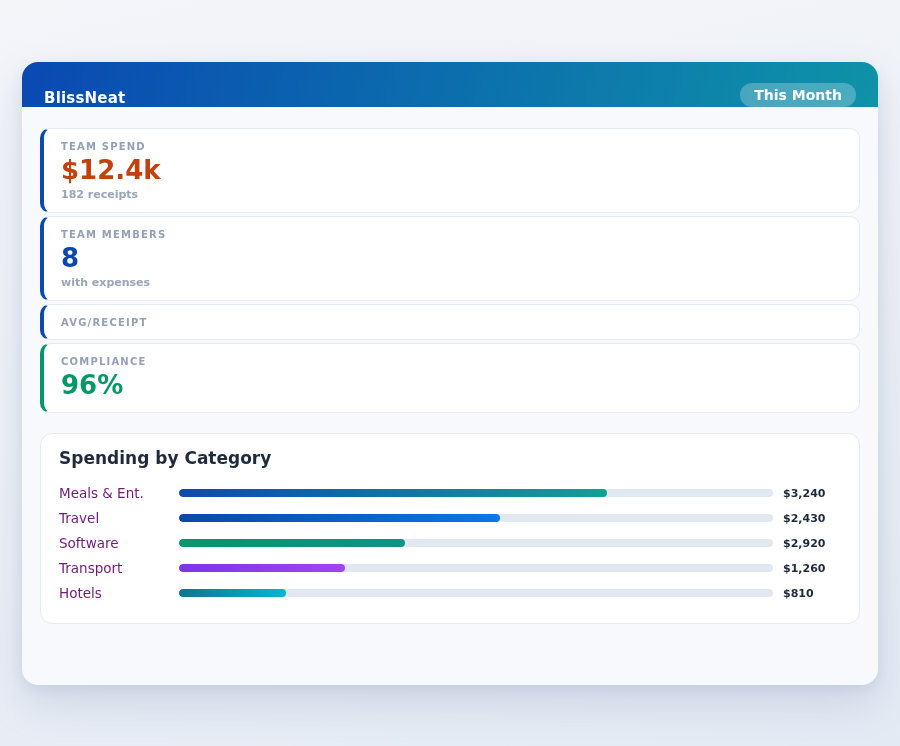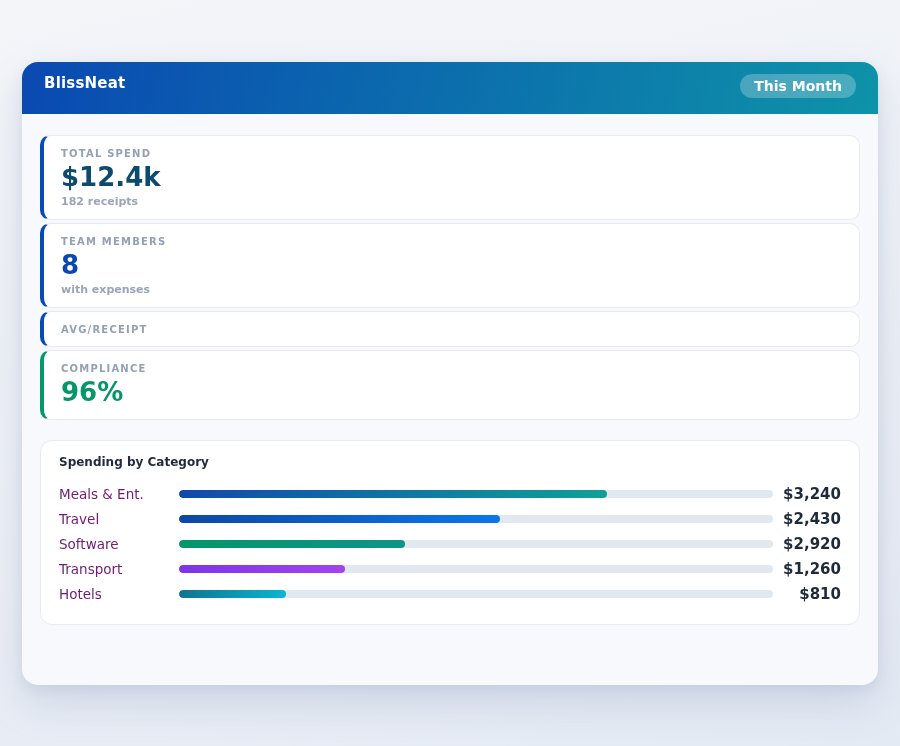--- a/index.html
+++ b/index.html
@@ -8,66 +8,66 @@
     font-family:"DejaVu Sans","Liberation Sans",sans-serif;
     background:linear-gradient(168deg,#f3f5f9 0%,#eef1f7 45%,#e4eaf4 100%);
     position:relative;
   }
   .app-card {
     position:absolute; left:22px; top:62px; width:856px; height:623px;
     background:#f7f9fc; border-radius:16px;
     box-shadow:0 18px 40px rgba(100,120,160,0.20), 0 4px 12px rgba(100,120,160,0.10);
   }
   .app-header {
-    height:52px; border-radius:16px 16px 0 0;
-    display:flex; align-items:flex-start; justify-content:space-between;
-    padding:12px 22px;
+    height:45px; border-radius:16px 16px 0 0;
+    display:flex; align-items:flex-end; justify-content:space-between;
+    padding:0 22px;
   }
   .app-title { color:#ffffff; font-weight:bold; font-size:15px; letter-spacing:0.2px; }
   .badge {
     background:rgba(255,255,255,0.25); color:#ffffff; font-weight:bold;
     font-size:14px; padding:4px 14px; border-radius:999px; cursor:pointer;
   }
   .content { padding:21px 18px 0; }
   .stat-card {
     background:#ffffff; border:1px solid #e6eaf2; border-left-width:4px;
     border-radius:10px; padding:12px 17px 11px; margin-bottom:3px;
   }
   .stat-label { font-size:10px; font-weight:bold; letter-spacing:1.2px; color:#94a0b6; }
   .stat-value { font-size:26px; font-weight:bold; margin-top:4px; line-height:1.15; }
   .stat-sub { font-size:11px; color:#9aa5b7; margin-top:2px;font-weight:bold; }
   .stat-sub:empty { display:none; }
   .chart-card {
     margin-top:20px; background:#ffffff; border:1px solid #e6eaf2;
     border-radius:12px; padding:14px 18px 17px;
   }
-  .chart-title { font-size:12px; font-weight:bold; color:#1f2a3d; }
+  .chart-title { font-size:17px; font-weight:bold; color:#1f2a3d; }
   .chart-rows { margin-top:13px; }
   .chart-row { display:flex; align-items:center; height:25px; }
   .cat-label { width:120px; font-size:13.5px; color:#701a75; }
   .bar-track {
     flex:1; height:8px; border-radius:4px; overflow:hidden; margin-right:10px;
   }
   .bar-fill { height:8px; border-radius:4px; width:0%; }
-  .cat-value { width:58px; text-align:right; font-size:15px; font-weight:bold; color:#1e293b; }
+  .cat-value { width:58px; text-align:left; font-size:11px; font-weight:bold; color:#1e293b; }
 </style>
 </head>
 <body>
 
 <div class="app-card">
   <div class="app-header" style="background: linear-gradient(105deg, rgb(10, 73, 178) 0%, rgb(14, 147, 168) 100%);">
     <div class="app-title">BlissNeat</div>
     <div class="badge">This Month</div>
   </div>
 
   <div class="content">
 
     <div class="stat-card" style="border-left-color: rgb(11, 74, 178);">
-      <div class="stat-label">TOTAL SPEND</div>
-      <div class="stat-value" style="color: #0c4a6e;">$12.4k</div>
+      <div class="stat-label">TEAM SPEND</div>
+      <div class="stat-value" style="color: #c2410c;">$12.4k</div>
       <div class="stat-sub">182 receipts</div>
     </div>
 
     <div class="stat-card" style="border-left-color: rgb(11, 74, 178);">
       <div class="stat-label">TEAM MEMBERS</div>
       <div class="stat-value" style="color: rgb(12, 71, 176);">8</div>
       <div class="stat-sub">with expenses</div>
     </div>
 
     <div class="stat-card" style="border-left-color: rgb(11, 74, 178);">

